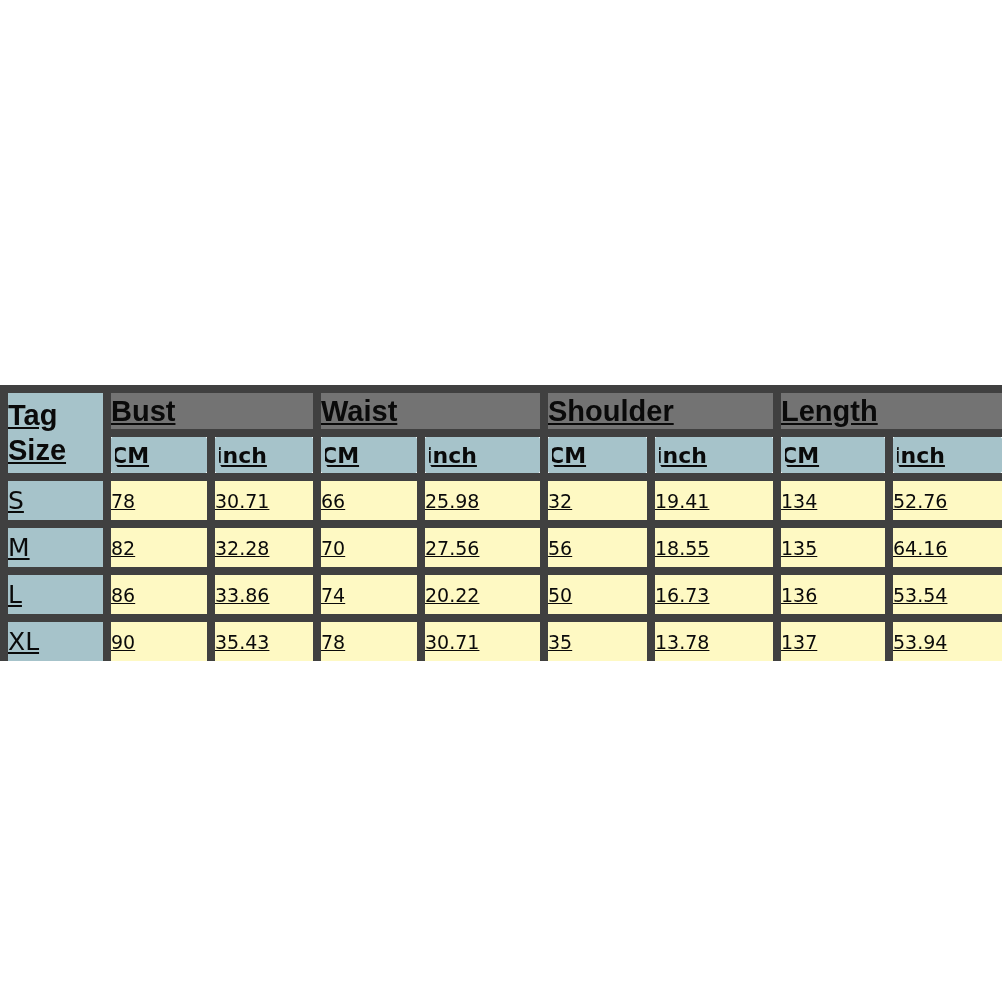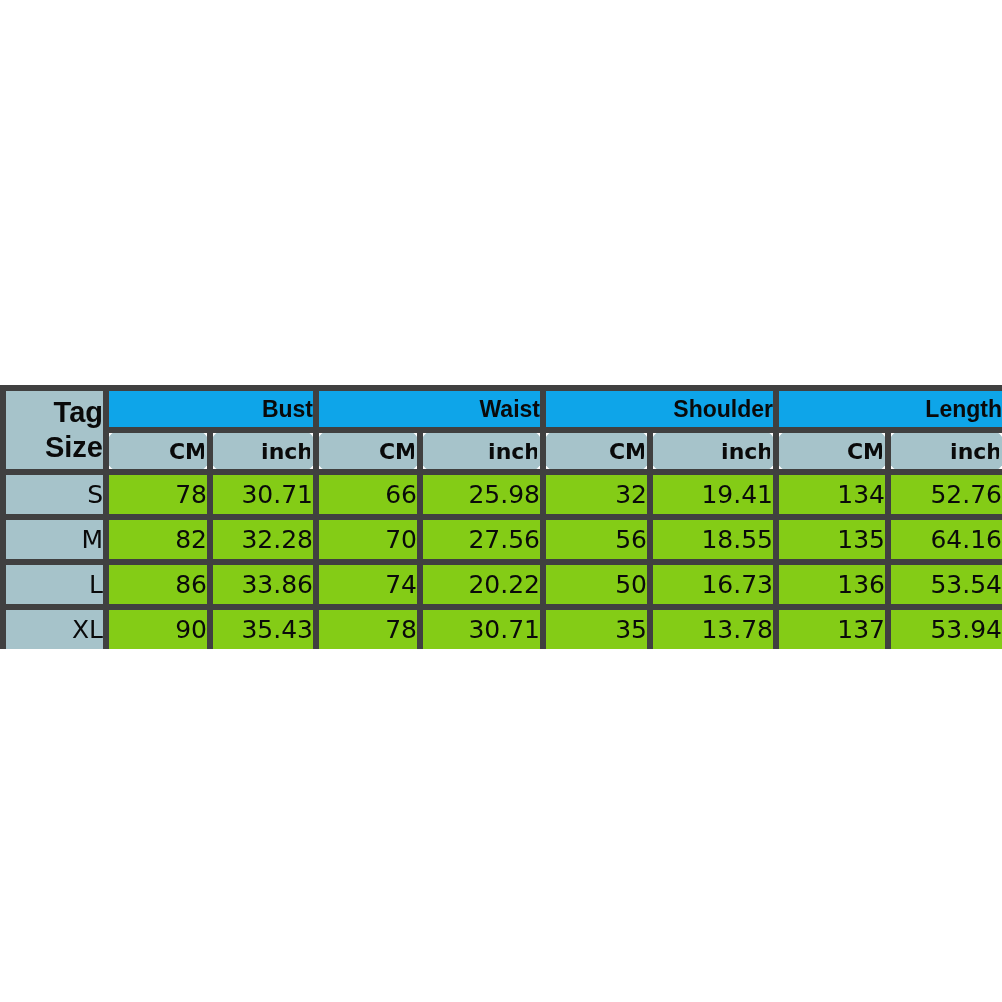--- a/index.html
+++ b/index.html
@@ -18,61 +18,62 @@
     top: 385px;
     width: 1002px;
     border-collapse: collapse;
     table-layout: fixed;
     border-left: 3px solid #000;
     border-top: 3px solid #000;
     border-right: 3px solid #000;
     border-bottom: none;
   }
   .size-table th, .size-table td {
-    border: 6px solid #404040;
+    border: 8px solid #404040;
     padding: 0;
-    text-align: right;
+    text-align: left;
     vertical-align: middle;
     color: #0a0a0a;
     overflow: hidden;
     white-space: nowrap;
+    text-decoration: underline;
   }
   tr.row-last td { border-bottom: none; }
   .corner-cell {
     background: #a6c3ca;
     font-family: "Liberation Sans", sans-serif;
     font-weight: bold;
     font-size: 29px;
     line-height: 35px;
   }
   .group-cell {
-    background: #0ea5e9;
+    background: #737373;
     font-family: "Liberation Sans", sans-serif;
     font-weight: bold;
-    font-size: 23px;
+    font-size: 29px;
     height: 36px;
   }
   .unit-cell {
     background: #a6c3ca;
     font-family: "DejaVu Sans", sans-serif;
     font-weight: bold;
     font-size: 22px;
     height: 36px;
     border-radius: 16px;
   }
   .size-cell {
     background: #a6c3ca;
     font-family: "DejaVu Sans", sans-serif;
     font-size: 25px;
     height: 39px;
   }
   .val-cell {
-    background: #84cc16;
+    background: #fef9c3;
     font-family: "DejaVu Sans", sans-serif;
-    font-size: 25px;
+    font-size: 19px;
     height: 39px;
   }
 </style>
 </head>
 <body>
 
 <table class="size-table">
   <colgroup>
     <col style="width:103px">
     <col style="width:104px">

